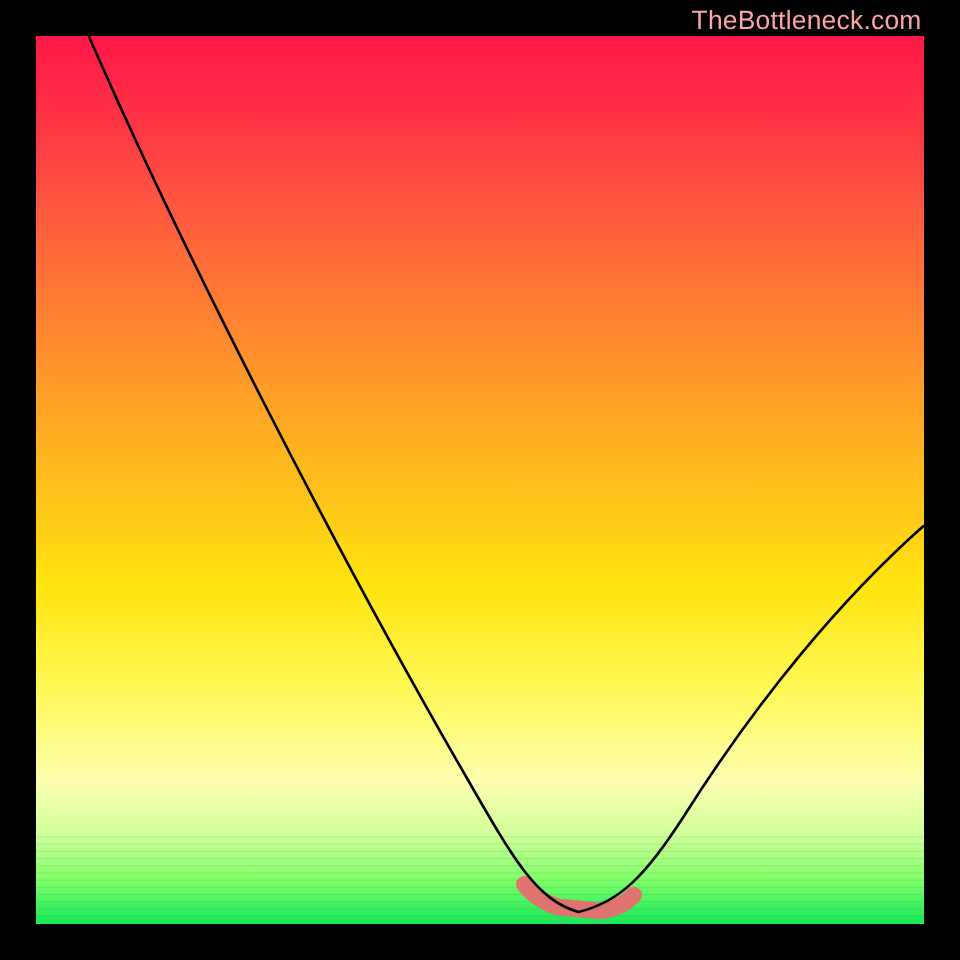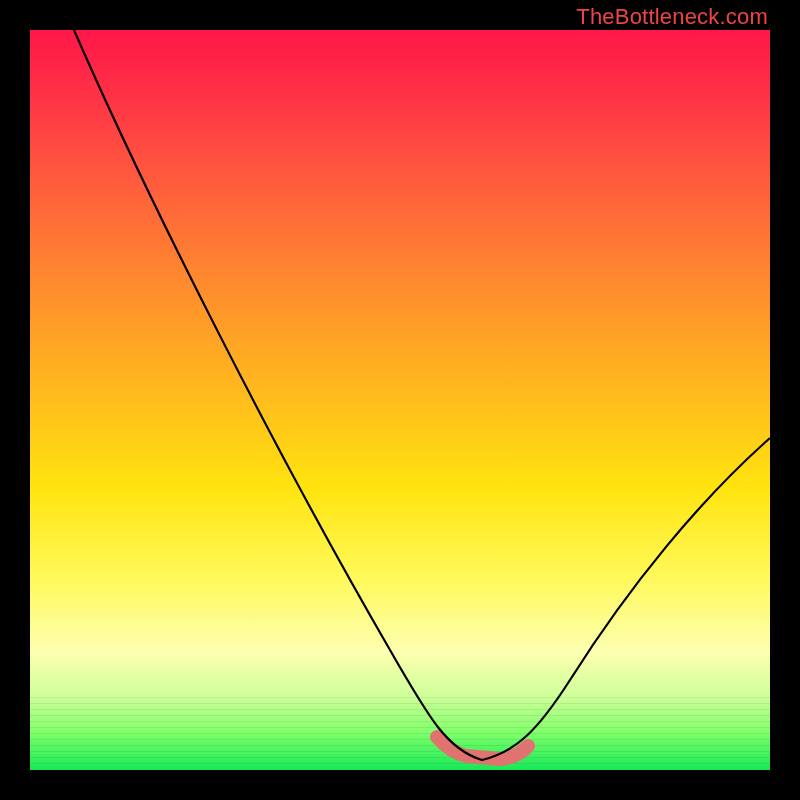--- a/index.html
+++ b/index.html
@@ -13,21 +13,21 @@
           #ffb71e 48%,
           #ffe40f 62%,
           #fff95a 74%,
           #fdffb0 84%,
           #cfff9a 90%,
           #7fff6a 95%,
           #17e858 100%);
   }
   .bottom-stripes{position:absolute;left:0;right:0;bottom:0;height:78px;pointer-events:none}
   .bottom-stripes div{position:absolute;left:0;right:0;height:1px;background:rgba(0,0,0,0.07)}
-  .watermark{position:absolute;top:4px;right:32px;color:#ef4444;font-size:22px;font-weight:500;letter-spacing:.2px}
+  .watermark{position:absolute;top:4px;right:32px;color:#fca5a5;font-size:22px;font-weight:500;letter-spacing:.2px}
   svg.curve{position:absolute;left:30px;top:30px;width:740px;height:740px;overflow:visible}
   svg .black-curve{fill:none;stroke:#000;stroke-width:2.2}
   svg .pink-stub{fill:none;stroke:#e0736f;stroke-width:14;stroke-linecap:round;stroke-linejoin:round}
 </style>
 </head>
 <body>
 
 <div class="frame">
   <div class="plot">
     <div class="bottom-stripes">

